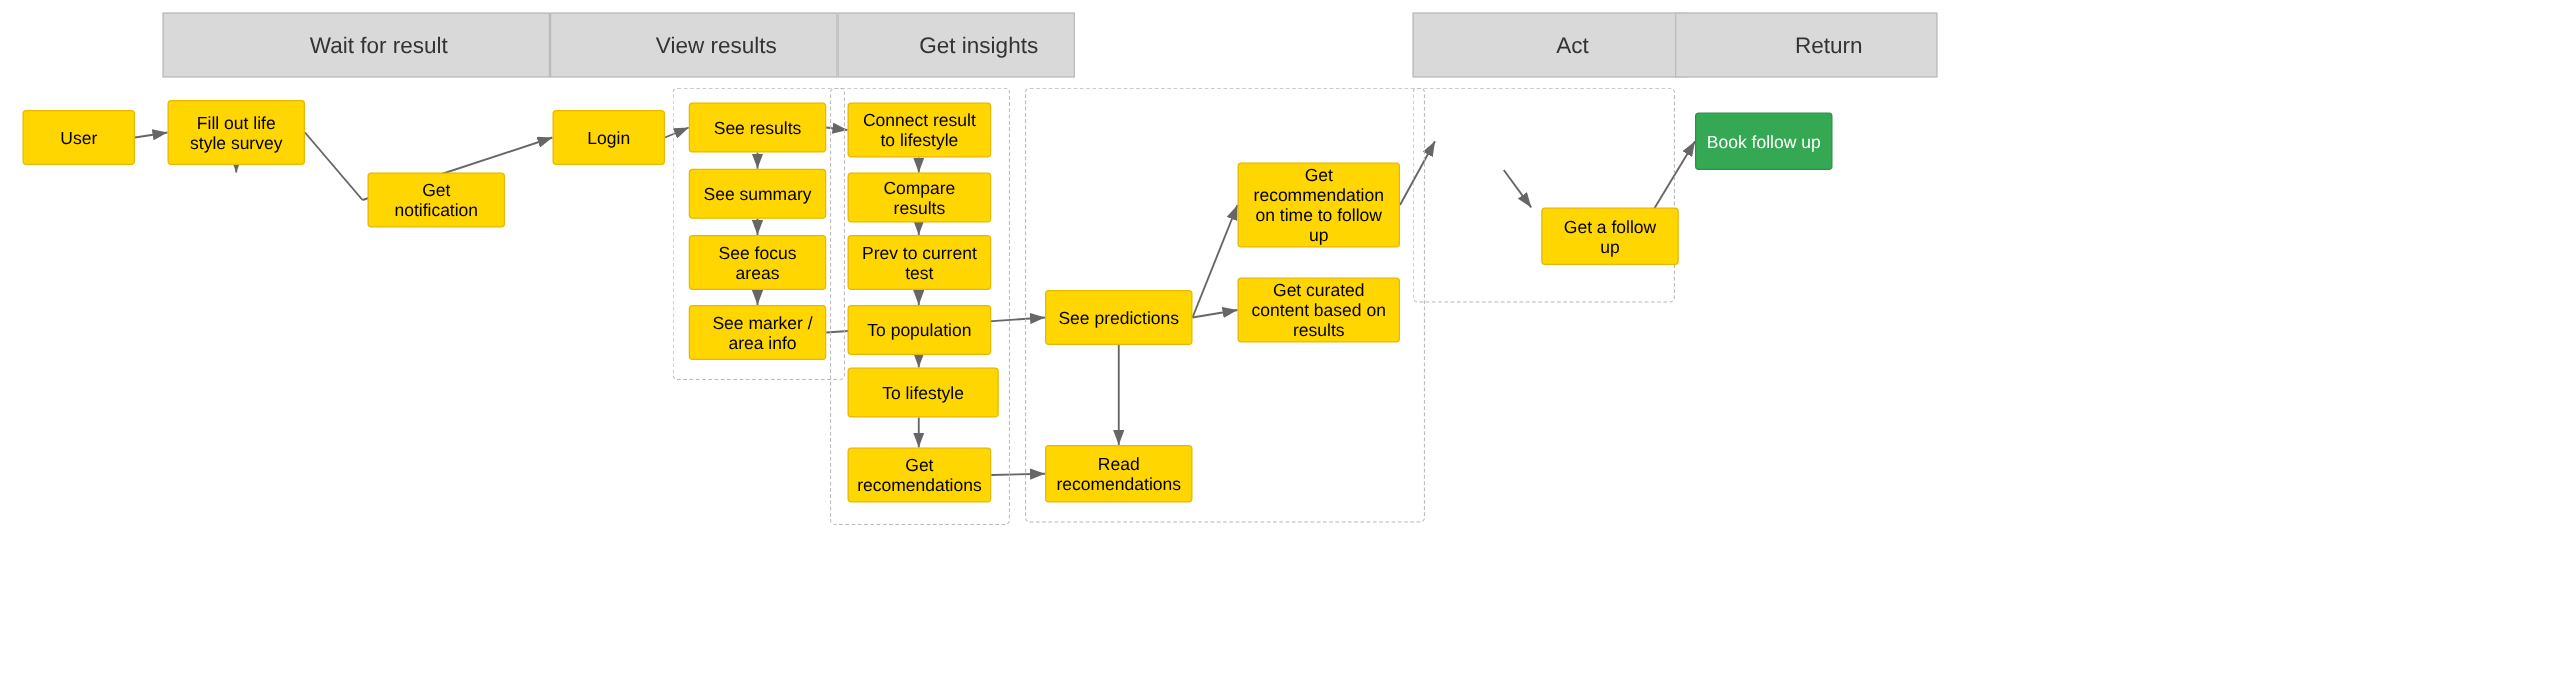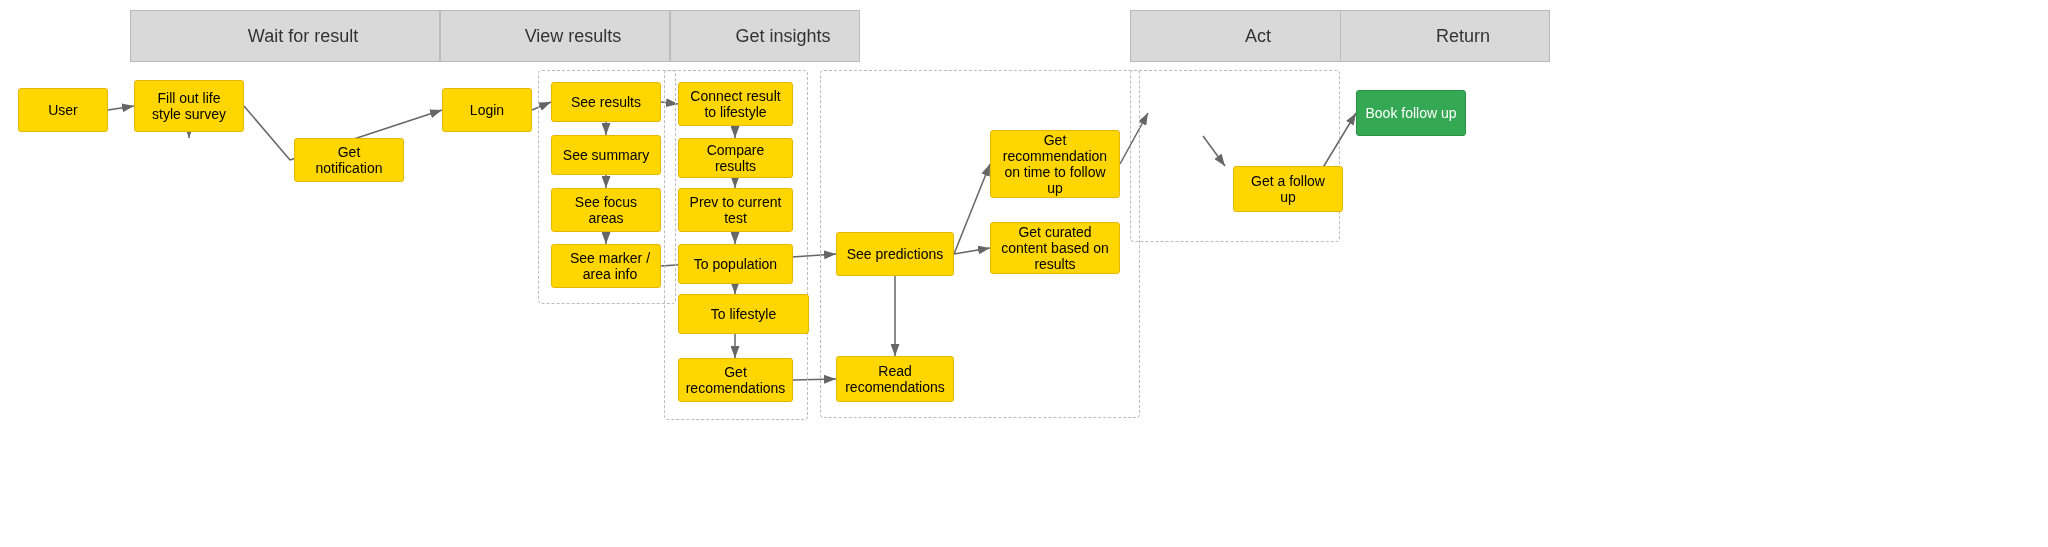--- a/index.html
+++ b/index.html
@@ -167,21 +167,21 @@
   <div class="box" style="left:551px; top:244px; width:110px; height:44px;padding-left:16px;">See marker / area info</div>
 
   <div class="box" style="left:678px; top:82px; width:115px; height:44px;">Connect result to lifestyle</div>
 
   <div class="box" style="left:678px; top:138px; width:115px; height:40px;">Compare results</div>
 
   <div class="box" style="left:678px; top:188px; width:115px; height:44px;">Prev to current test</div>
 
   <div class="box" style="left:678px; top:244px; width:115px; height:40px;">To population</div>
 
-  <div class="box" style="left:678px; top:294px; width:131px; height:40px;">To lifestyle</div>
+  <div class="box" style="left:678px; top:294px; width:121px; height:40px;">To lifestyle</div>
 
   <div class="box" style="left:678px; top:358px; width:115px; height:44px;">Get recomendations</div>
 
   <div class="box" style="left:836px; top:232px; width:118px; height:44px;">See predictions</div>
 
   <div class="box" style="left:836px; top:356px; width:118px; height:46px;">Read recomendations</div>
 
   <div class="box" style="left:990px; top:130px; width:130px; height:68px;">Get recommendation on time to follow up</div>
 
   <div class="box" style="left:990px; top:222px; width:130px; height:52px;">Get curated content based on results</div>

